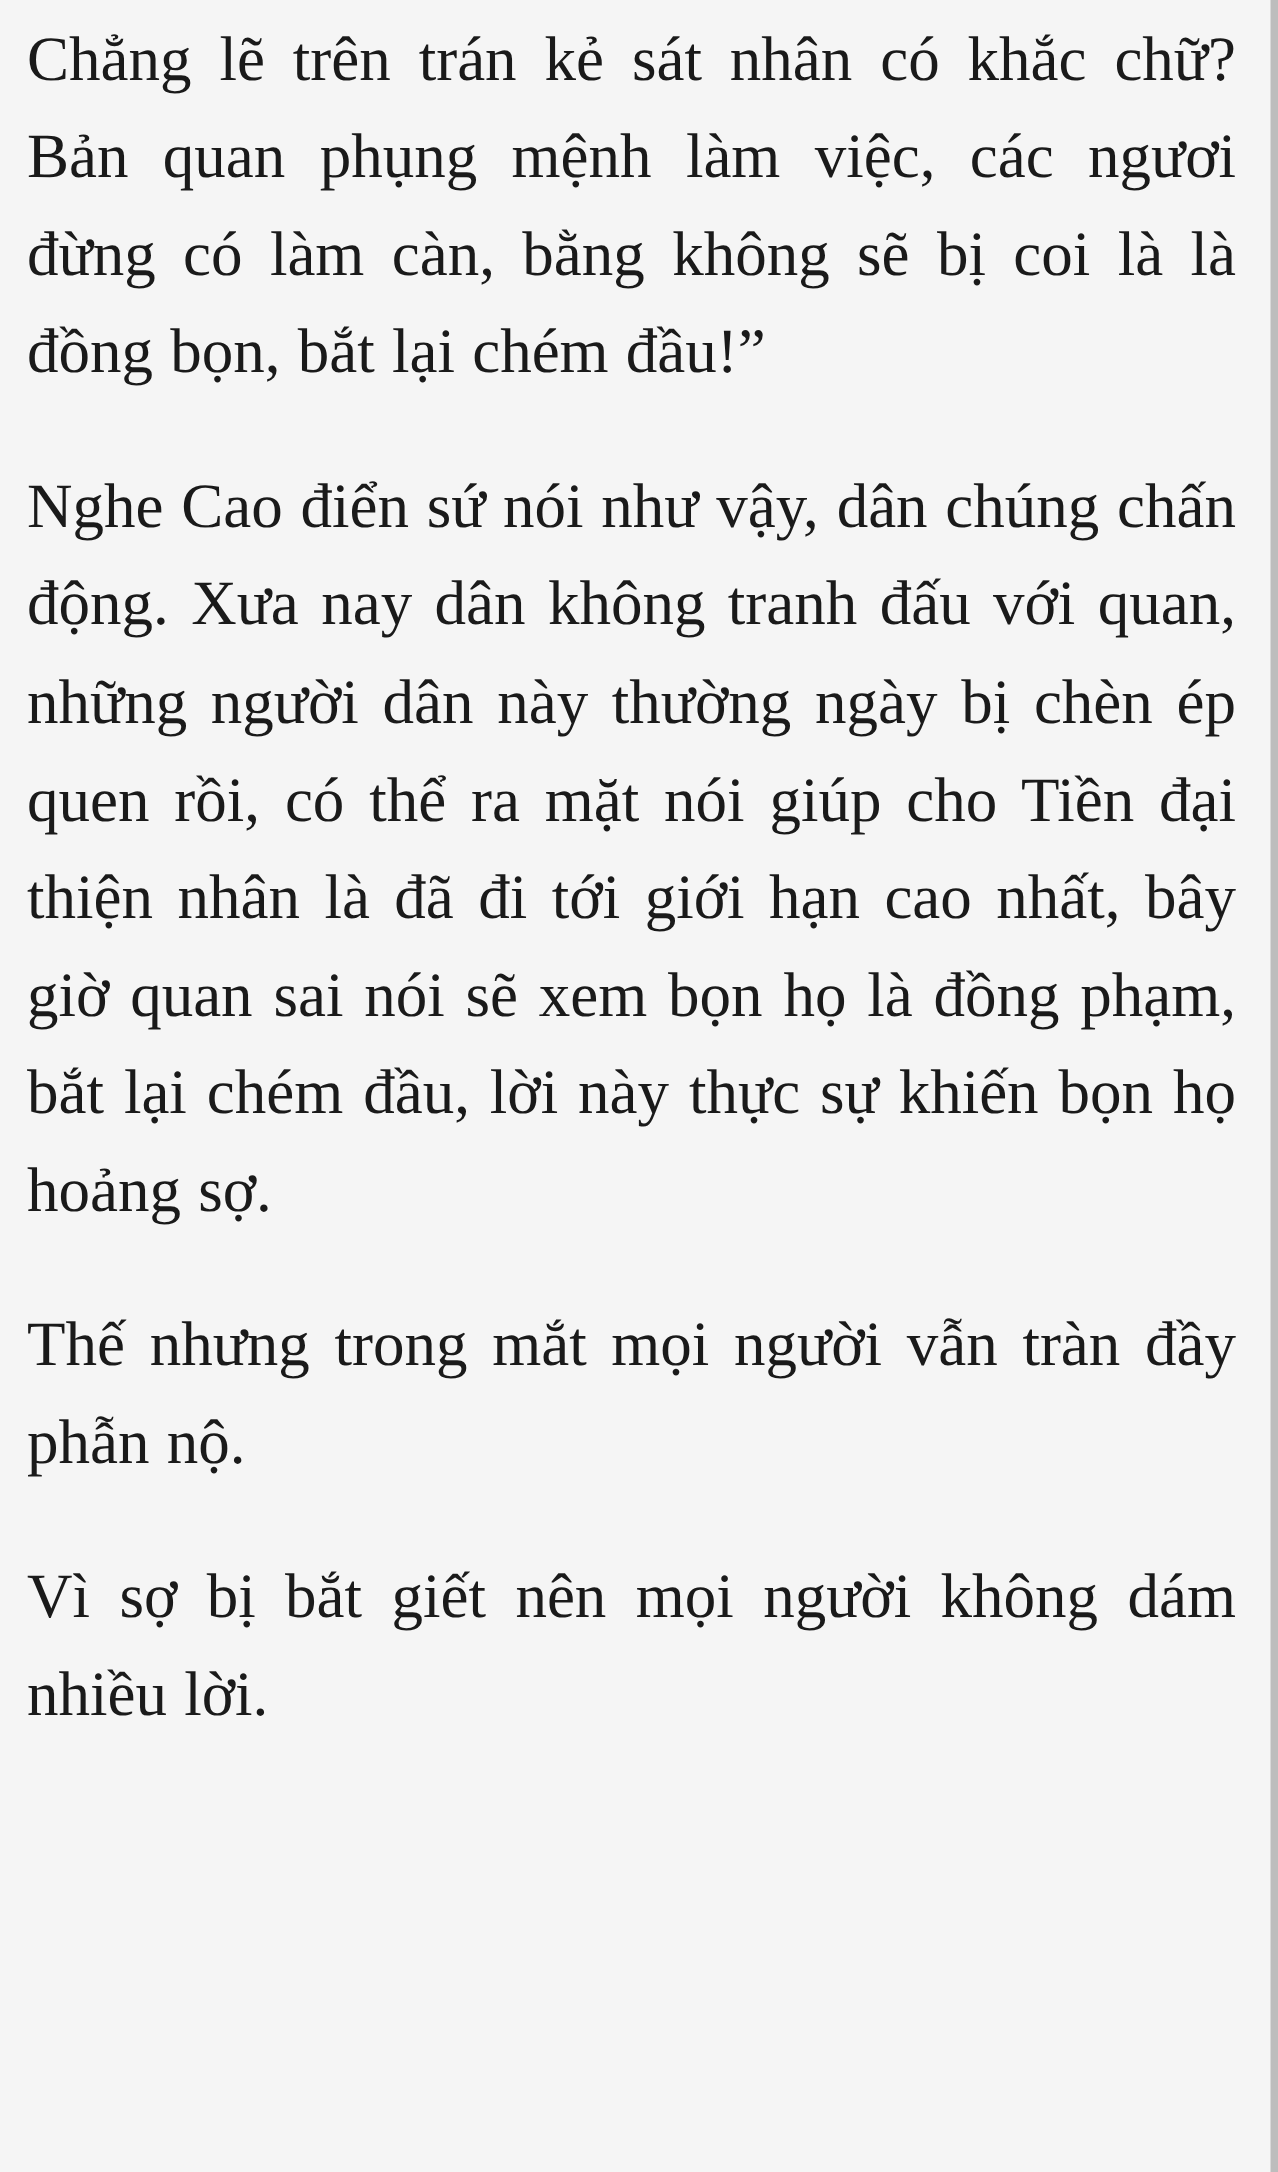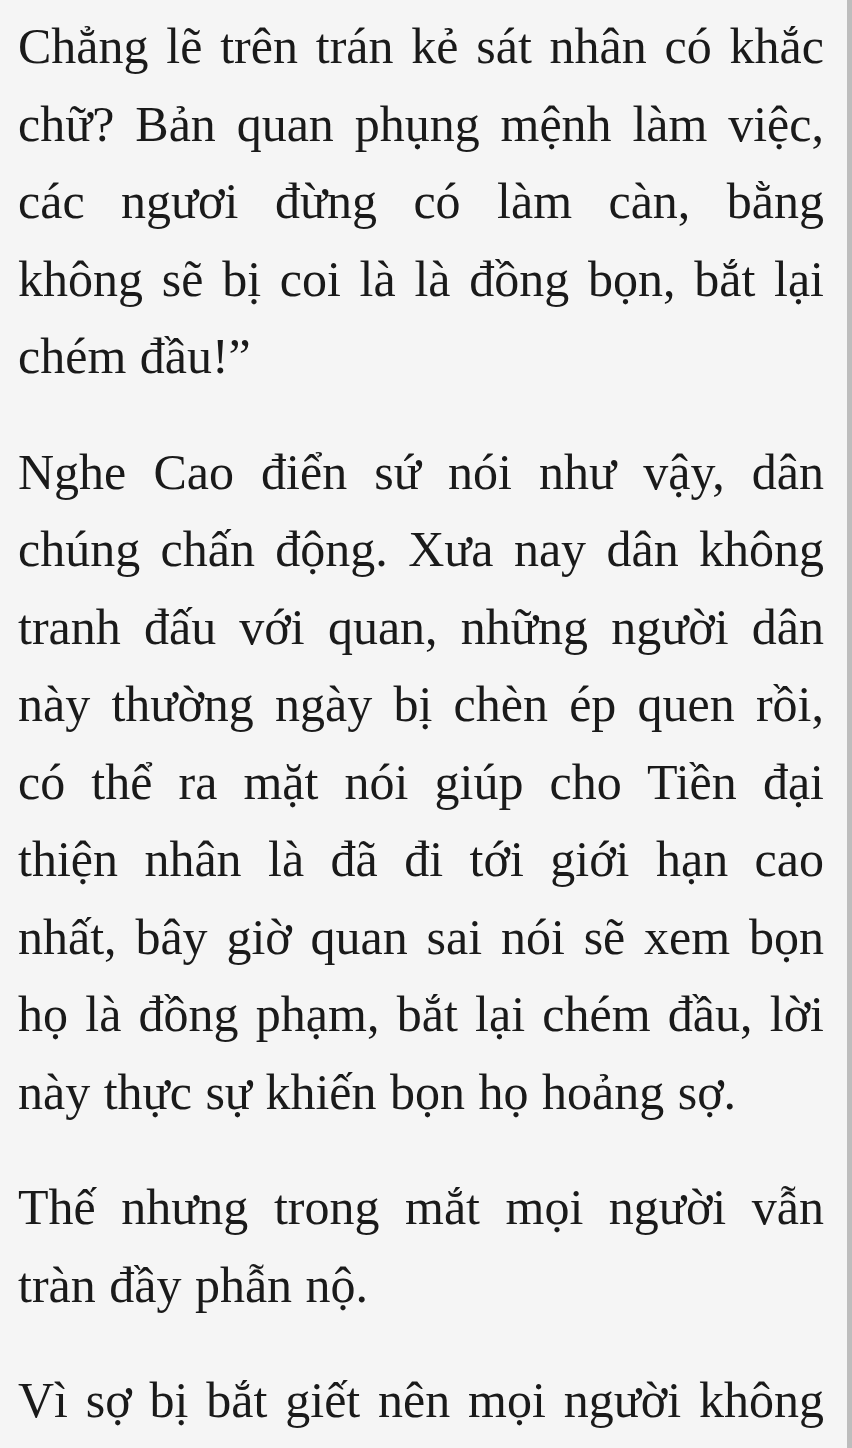--- a/index.html
+++ b/index.html
@@ -27,21 +27,21 @@
     right: 0;
     width: 5px;
     height: 1448px;
     background: #bdbdbd;
   }
   .content {
     padding: 0 28px 0 18px;
     box-sizing: border-box;
   }
   p.para {
-    font-size: 50px;
+    font-size: 42px;
     line-height: 1.55;
     text-align: justify;
     text-align-last: left;
     margin: 0 0 38px 0;
     letter-spacing: 0px;
     word-spacing: 1px;
     -webkit-hyphens: none;
     hyphens: none;
   }
   p.para:first-child {

